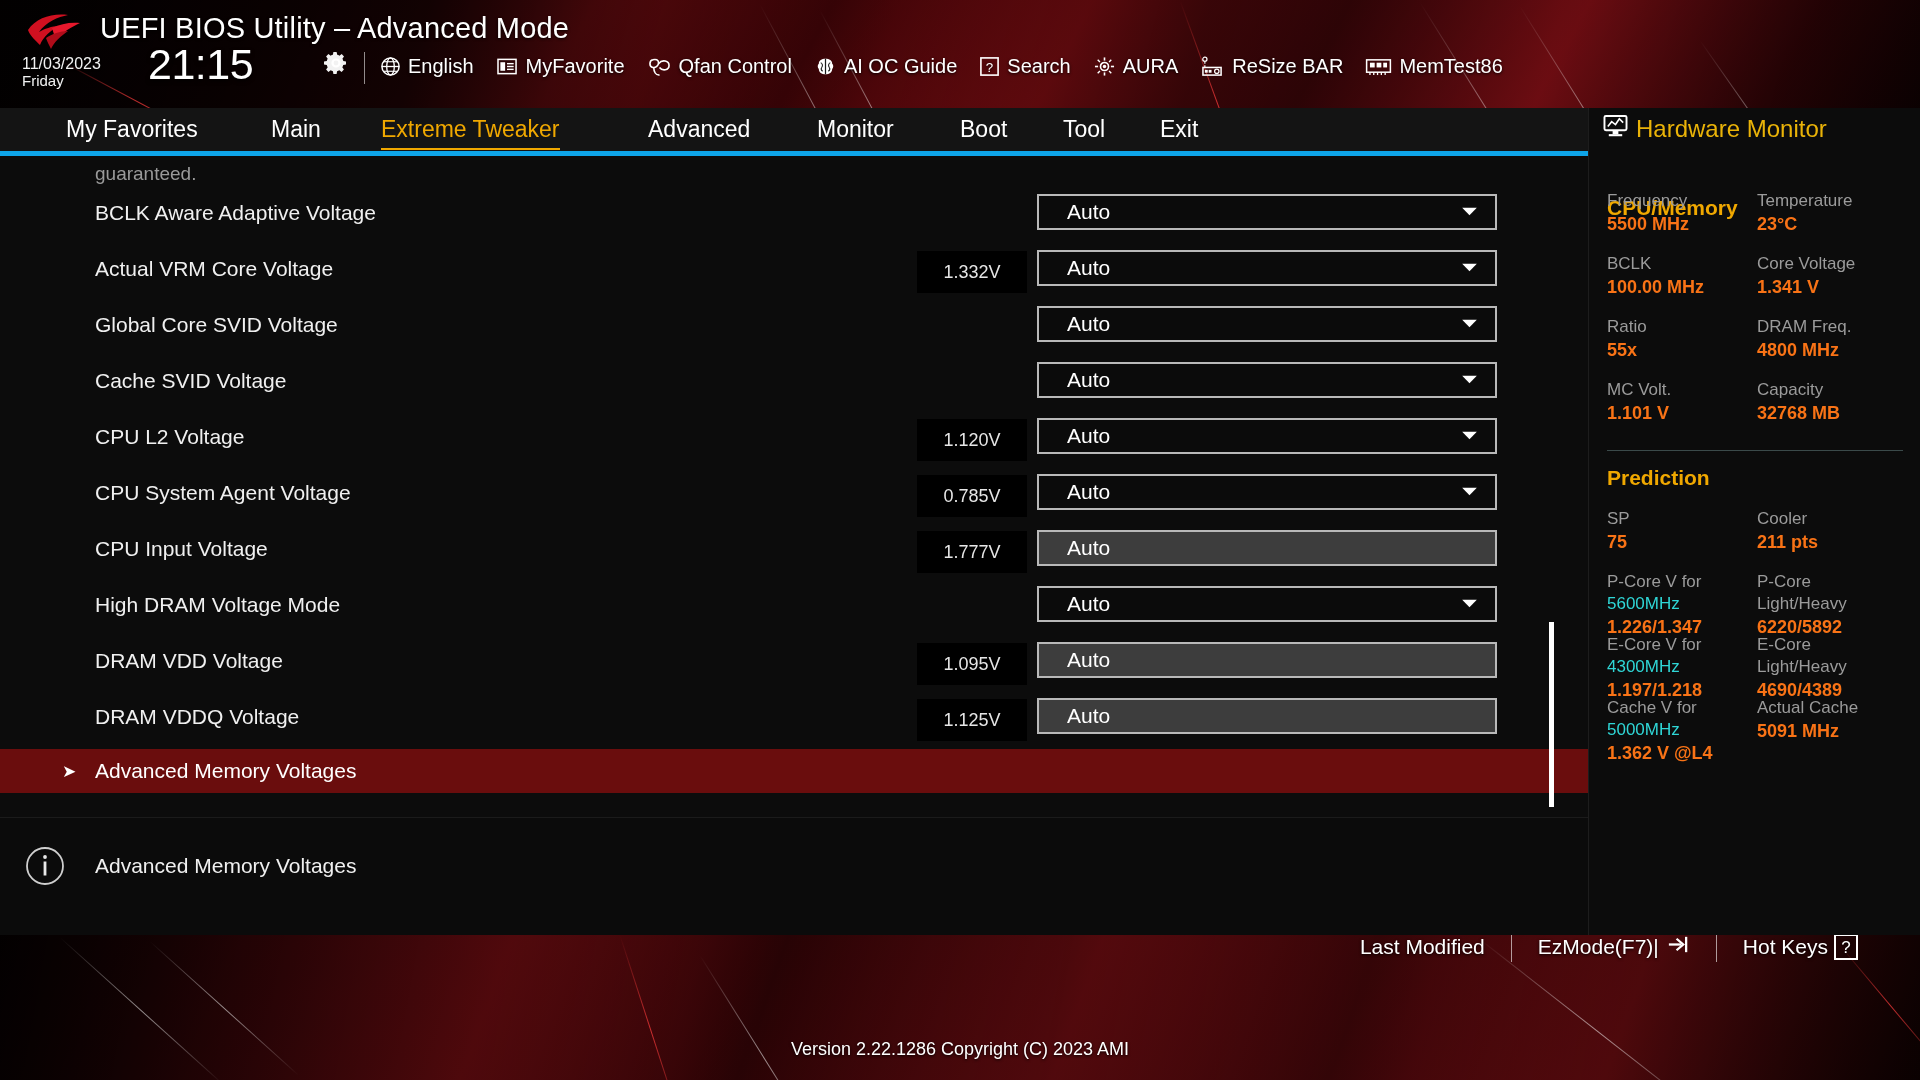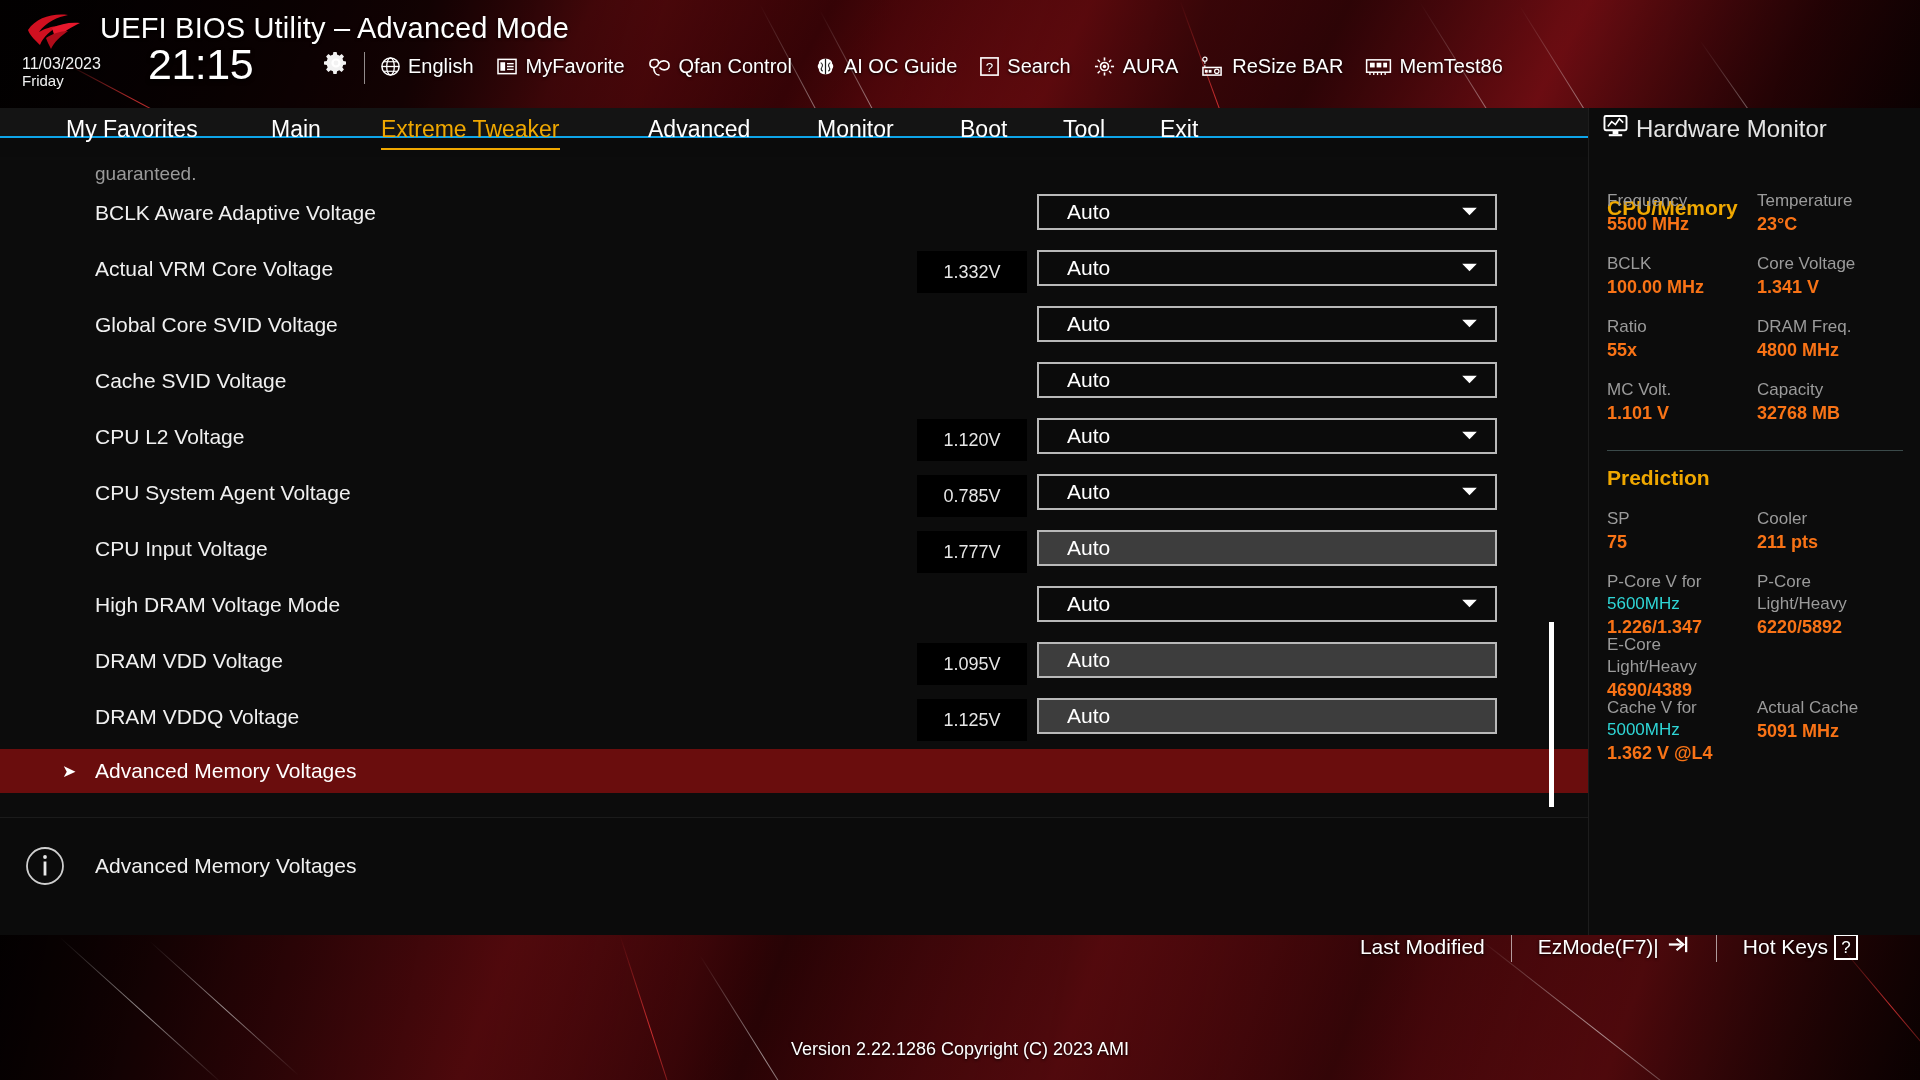--- a/index.html
+++ b/index.html
@@ -33,23 +33,23 @@
   .clock { position:absolute; left:148px; top:40px; font-size:43px; font-weight:400; color:#fff; letter-spacing:-.5px; text-shadow:0 2px 4px rgba(0,0,0,.9); }
   .gear-btn { position:absolute; left:323px; top:50px; width:26px; height:26px; }
   .hdr-sep { position:absolute; top:52px; width:1px; height:32px; background:rgba(255,255,255,.55); }
 
   .toolbar { position:absolute; left:380px; top:55px; display:flex; align-items:center; gap:22px; }
   .tb-item { display:flex; align-items:center; gap:7px; font-size:20px; color:#fff; text-shadow:0 1px 3px rgba(0,0,0,.95); white-space:nowrap; cursor:pointer; }
   .tb-item svg { display:block; }
 
   
   .navbar {
-    position:absolute; left:0; top:108px; width:1588px; height:30px;
+    position:absolute; left:0; top:108px; width:1588px; height:48px;
     background:#141414; display:flex; align-items:center;
-    border-bottom:2px solid #0ea5e9;
+    border-bottom:5px solid #0ea5e9;
     padding-left:28px;
   }
   .nav-tab {
     font-size:23px; color:#ffffff; padding:0 0 4px 0; margin:0 0 0 0;
     cursor:pointer; position:relative; white-space:nowrap;
   }
   .nav-tab.active { color:#f0a800; }
   .nav-tab.active::after {
     content:""; position:absolute; left:0; right:0; bottom:-3px; height:2px; background:#f0a800;
   }
@@ -94,21 +94,21 @@
     background:#0b0b0b; border-top:1px solid #1b1b1b;
   }
   .infoicon { position:absolute; left:25px; top:28px; width:40px; height:40px; }
   .infotext { position:absolute; left:95px; top:36px; font-size:21px; color:#f0f0f0; }
 
   
   .hwmon {
     position:absolute; left:1588px; top:108px; width:332px; height:827px;
     background:#0c0c0c; border-left:1px solid #1d1d1d;
   }
-  .hw-title { position:absolute; left:14px; top:6px; display:flex; align-items:center; gap:8px; font-size:24px; color:#e5e5e5; }
+  .hw-title { position:absolute; left:14px; top:6px; display:flex; align-items:center; gap:8px; font-size:24px; color:#eab308; }
   .hw-section { position:absolute; left:18px; font-size:21px; color:#f0a800; font-weight:700; }
   .hw-grid { position:absolute; left:18px; width:300px; }
   .hw-pair { display:flex; }
   .hw-col { width:150px; }
   .hw-k { font-size:17px; color:#9b9b9b; line-height:1.28; }
   .hw-k.cyan { color:#2fd6d6; }
   .hw-v { font-size:18px; color:#f97316; font-weight:700; line-height:1.35; }
   .hw-divider { position:absolute; left:18px; width:296px; height:1px; background:#3b4a4a; }
 
   
@@ -487,20 +487,25 @@
             <div class="hw-col">
               <div class="hw-k">P-Core</div>
               <div class="hw-k">Light/Heavy</div>
               <div class="hw-v">6220/5892</div>
             </div>
           </div>
         </div>
         <div class="hw-grid" style="top: 526px;">
           <div class="hw-pair">
             <div class="hw-col">
+              <div class="hw-k">E-Core V for</div>
+              <div class="hw-k cyan">4300MHz</div>
+              <div class="hw-v">1.197/1.218</div>
+            </div>
+            <div class="hw-col">
               <div class="hw-k">E-Core</div>
               <div class="hw-k">Light/Heavy</div>
               <div class="hw-v">4690/4389</div>
             </div>
           </div>
         </div>
         <div class="hw-grid" style="top: 589px;">
           <div class="hw-pair">
             <div class="hw-col">
               <div class="hw-k">Cache V for</div>

